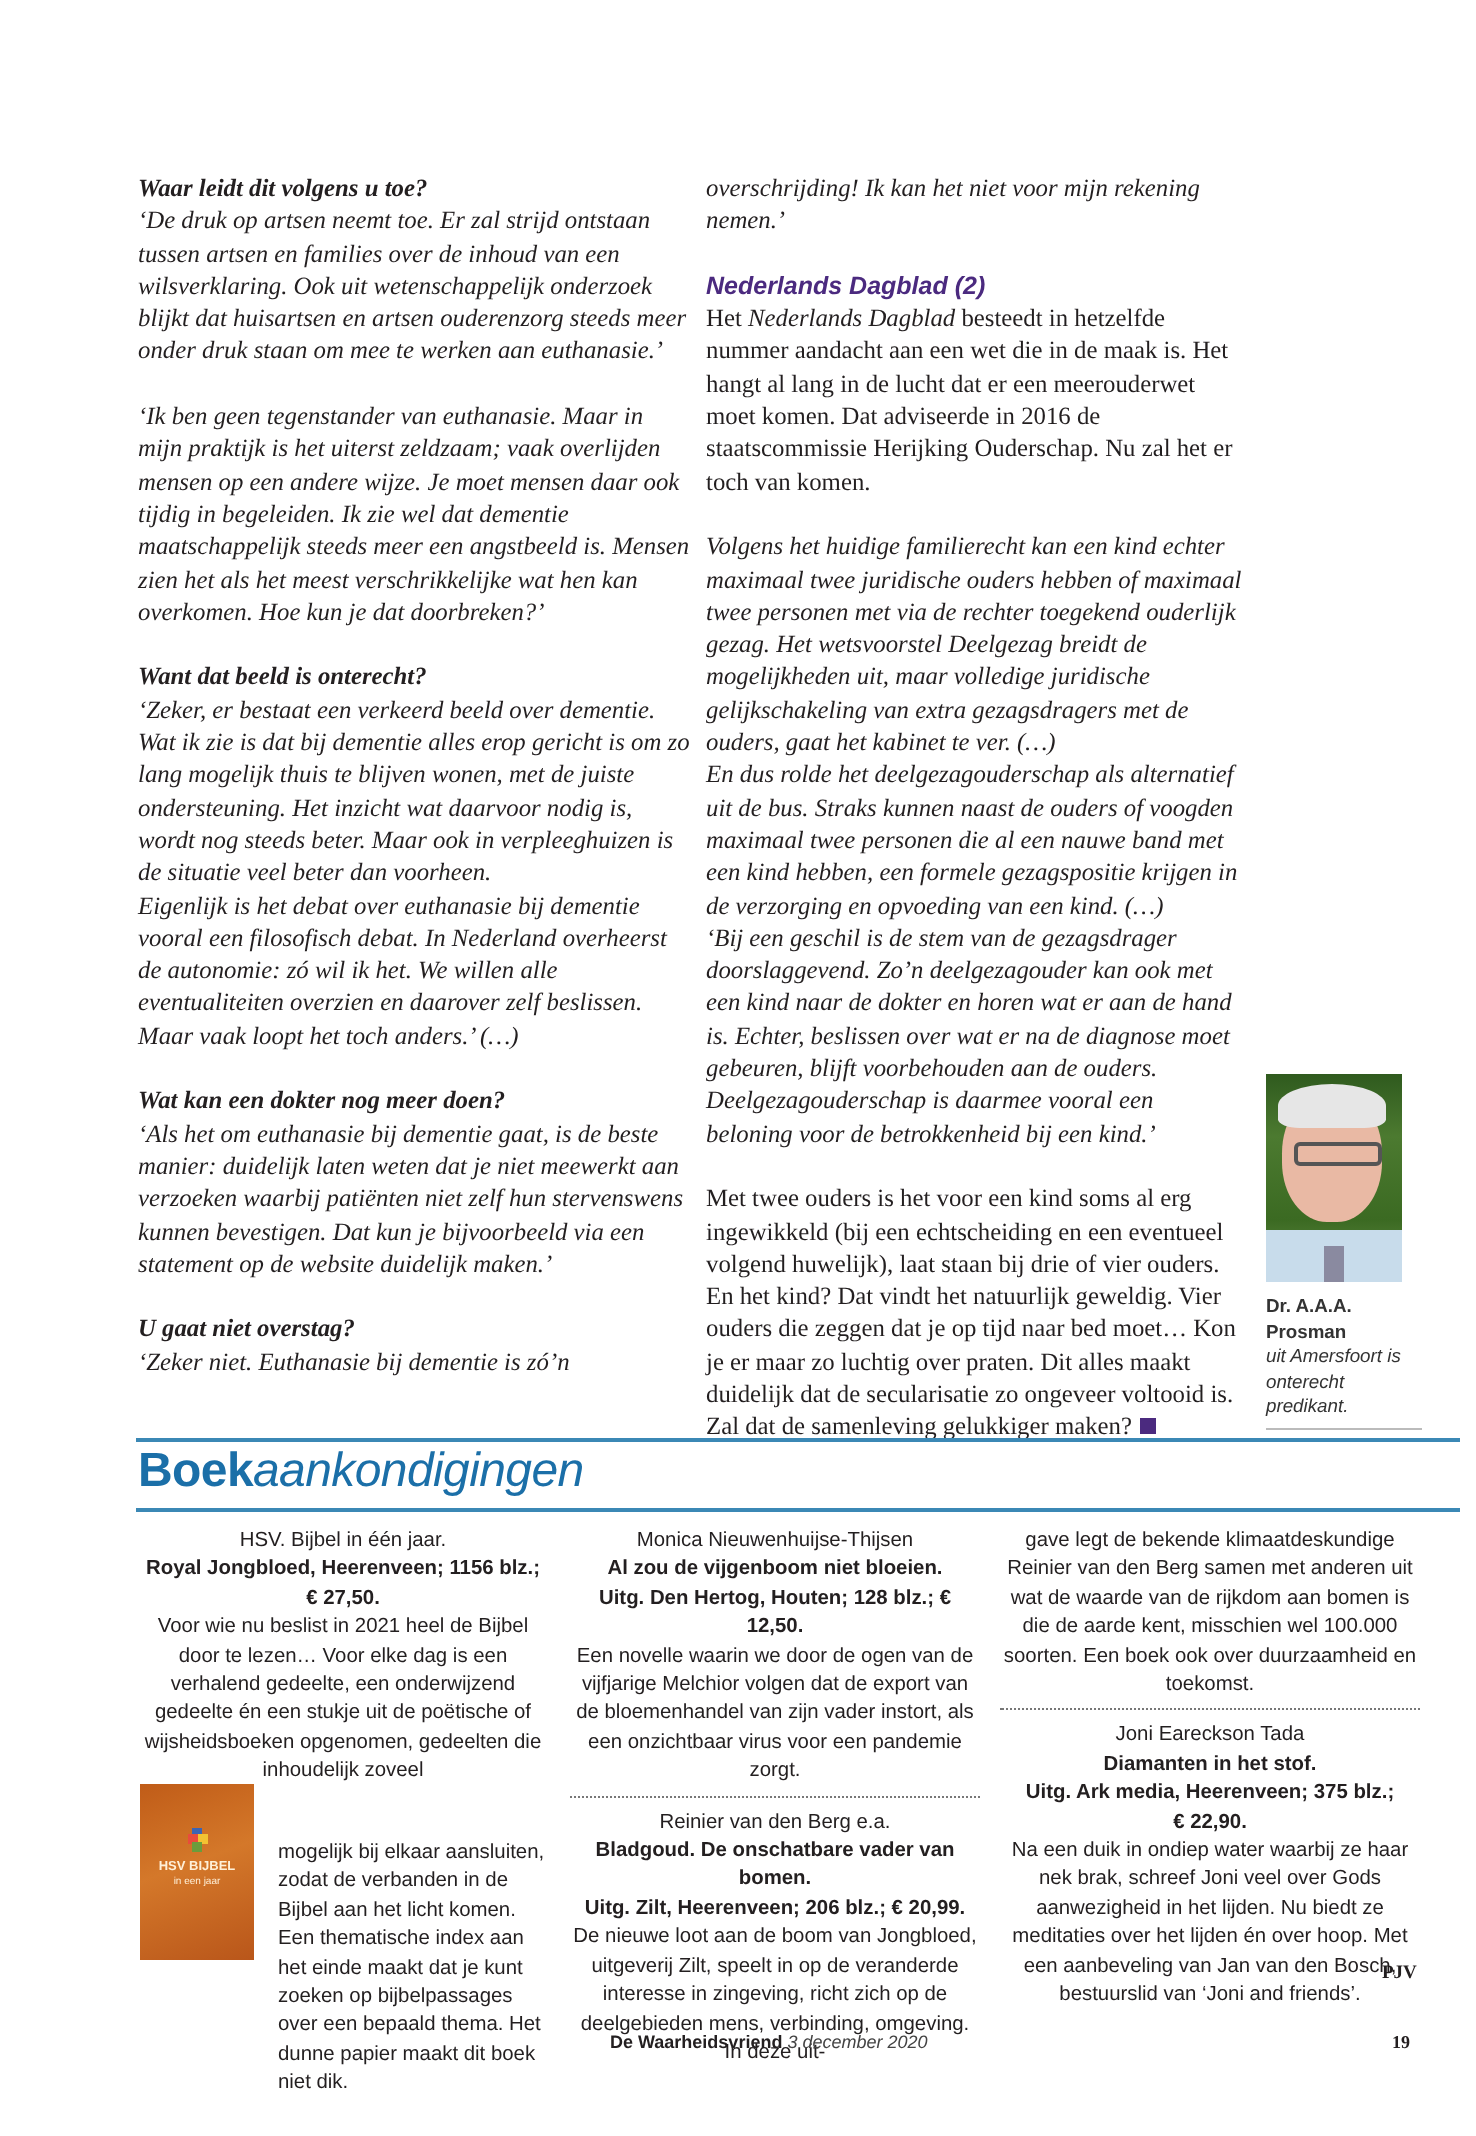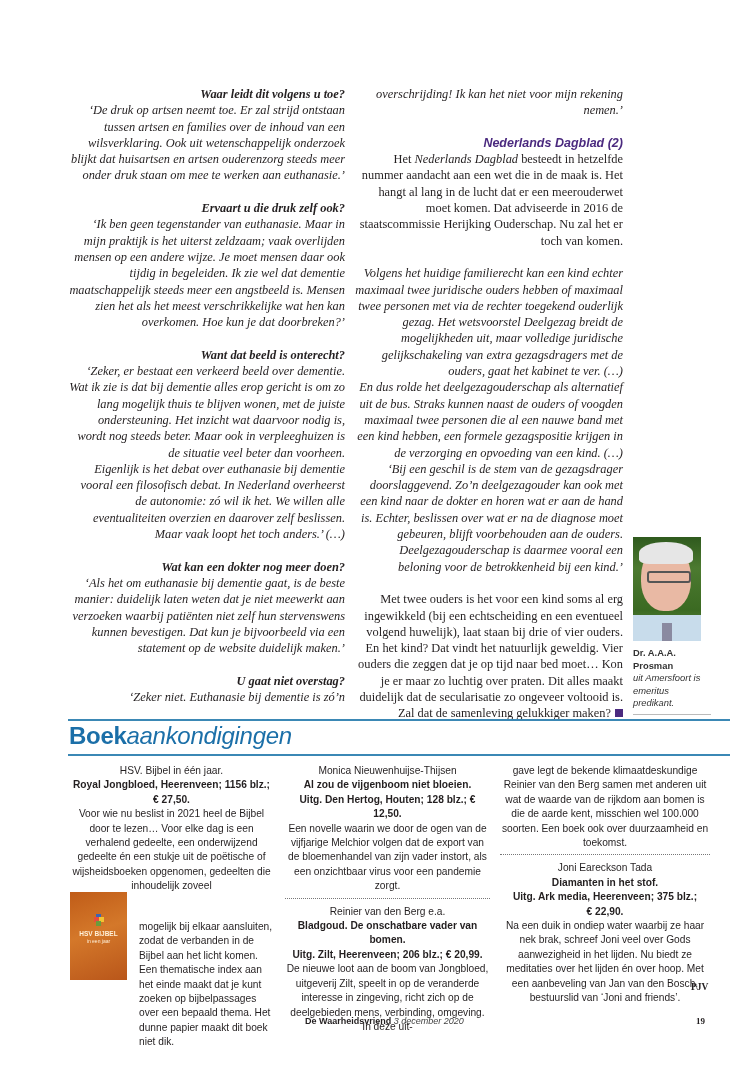--- a/index.html
+++ b/index.html
@@ -1,19 +1,19 @@
 <!DOCTYPE html>
 <html><head>
 <meta charset="utf-8">
 <style>
   html,body{margin:0;padding:0;background:#ffffff;}
   body{width:738px;height:1068px;position:relative;overflow:hidden;color:#231f20;}
   .serif{font-family:"Liberation Serif","DejaVu Serif",serif;}
   .col{position:absolute;font-size:12.4px;line-height:16.3px;}
-  .col p{margin:0;text-align:right;}
+  .col p{margin:0;}
   .q{font-weight:bold;font-style:italic;}
   .it{font-style:italic;}
   .gap{height:16.3px;}
   #col-left{left:69px;top:86px;width:276px;}
   #col-mid{left:353px;top:86px;width:270px;}
   .subhead{color:#4b2a7f;font-weight:bold;font-style:italic;font-family:"Liberation Sans","DejaVu Sans",sans-serif;font-size:12.5px;}
   .endmark{display:inline-block;width:8px;height:8px;background:#4b2a7f;margin-left:4px;vertical-align:0;}
   #author-photo{position:absolute;left:633px;top:537px;width:68px;height:104px;overflow:hidden;
      background:linear-gradient(180deg,#2f5a1e 0%,#4c7a30 30%,#3b6a22 70%,#6a8f4c 100%);}
   #author-photo .head{position:absolute;left:8px;top:8px;width:50px;height:66px;border-radius:48% 48% 45% 45%;background:#e9b9a4;}
@@ -48,21 +48,20 @@
   #footer .date{font-style:italic;color:#444;}
   #page-num{position:absolute;left:696px;top:1016px;font-family:Liberation Serif, serif;font-weight:bold;font-size:9px;}
 </style>
 </head>
 <body>
 
 <div id="col-left" class="col serif">
   <p class="q">Waar leidt dit volgens u toe?</p>
   <p class="it">‘De druk op artsen neemt toe. Er zal strijd ontstaan tussen artsen en families over de inhoud van een wilsverklaring. Ook uit wetenschappelijk onderzoek blijkt dat huisartsen en artsen ouderenzorg steeds meer onder druk staan om mee te werken aan euthanasie.’</p>
   <div class="gap"></div>
-  <p class="q">Ervaart u die druk zelf ook?</p>
   <p class="it">‘Ik ben geen tegenstander van euthanasie. Maar in mijn praktijk is het uiterst zeldzaam; vaak overlijden mensen op een andere wijze. Je moet mensen daar ook tijdig in begeleiden. Ik zie wel dat dementie maatschappelijk steeds meer een angstbeeld is. Mensen zien het als het meest verschrikkelijke wat hen kan overkomen. Hoe kun je dat doorbreken?’</p>
   <div class="gap"></div>
   <p class="q">Want dat beeld is onterecht?</p>
   <p class="it">‘Zeker, er bestaat een verkeerd beeld over dementie. Wat ik zie is dat bij dementie alles erop gericht is om zo lang mogelijk thuis te blijven wonen, met de juiste ondersteuning. Het inzicht wat daarvoor nodig is, wordt nog steeds beter. Maar ook in verpleeghuizen is de situatie veel beter dan voorheen.</p>
   <p class="it">Eigenlijk is het debat over euthanasie bij dementie vooral een filosofisch debat. In Nederland overheerst de autonomie: zó wil ik het. We willen alle eventualiteiten overzien en daarover zelf beslissen. Maar vaak loopt het toch anders.’ (…)</p>
   <div class="gap"></div>
   <p class="q">Wat kan een dokter nog meer doen?</p>
   <p class="it">‘Als het om euthanasie bij dementie gaat, is de beste manier: duidelijk laten weten dat je niet meewerkt aan verzoeken waarbij patiënten niet zelf hun stervenswens kunnen bevestigen. Dat kun je bijvoorbeeld via een statement op de website duidelijk maken.’</p>
   <div class="gap"></div>
   <p class="q">U gaat niet overstag?</p>
@@ -84,21 +83,21 @@
 
 <div id="author-photo">
   <div class="shirt"></div>
   <div class="tie"></div>
   <div class="head"></div>
   <div class="hair"></div>
   <div class="glass"></div>
 </div>
 <div id="author-caption">
   <div class="name">Dr. A.A.A. Prosman</div>
-  <div class="role">uit Amersfoort is emeritus predikant.</div>
+  <div class="role">uit Amersfoort is onterecht predikant.</div>
   <div class="rule"></div>
 </div>
 
 <div class="rule-blue" style="top:719px;"></div>
 <div id="section-title"><span class="b">Boek</span><span class="i">aankondigingen</span></div>
 <div class="rule-blue" style="top:754px;"></div>
 
 <div id="bcol1" class="bcol">
   <p>HSV. Bijbel in één jaar.</p>
   <p class="bold">Royal Jongbloed, Heerenveen; 1156 blz.;</p>

